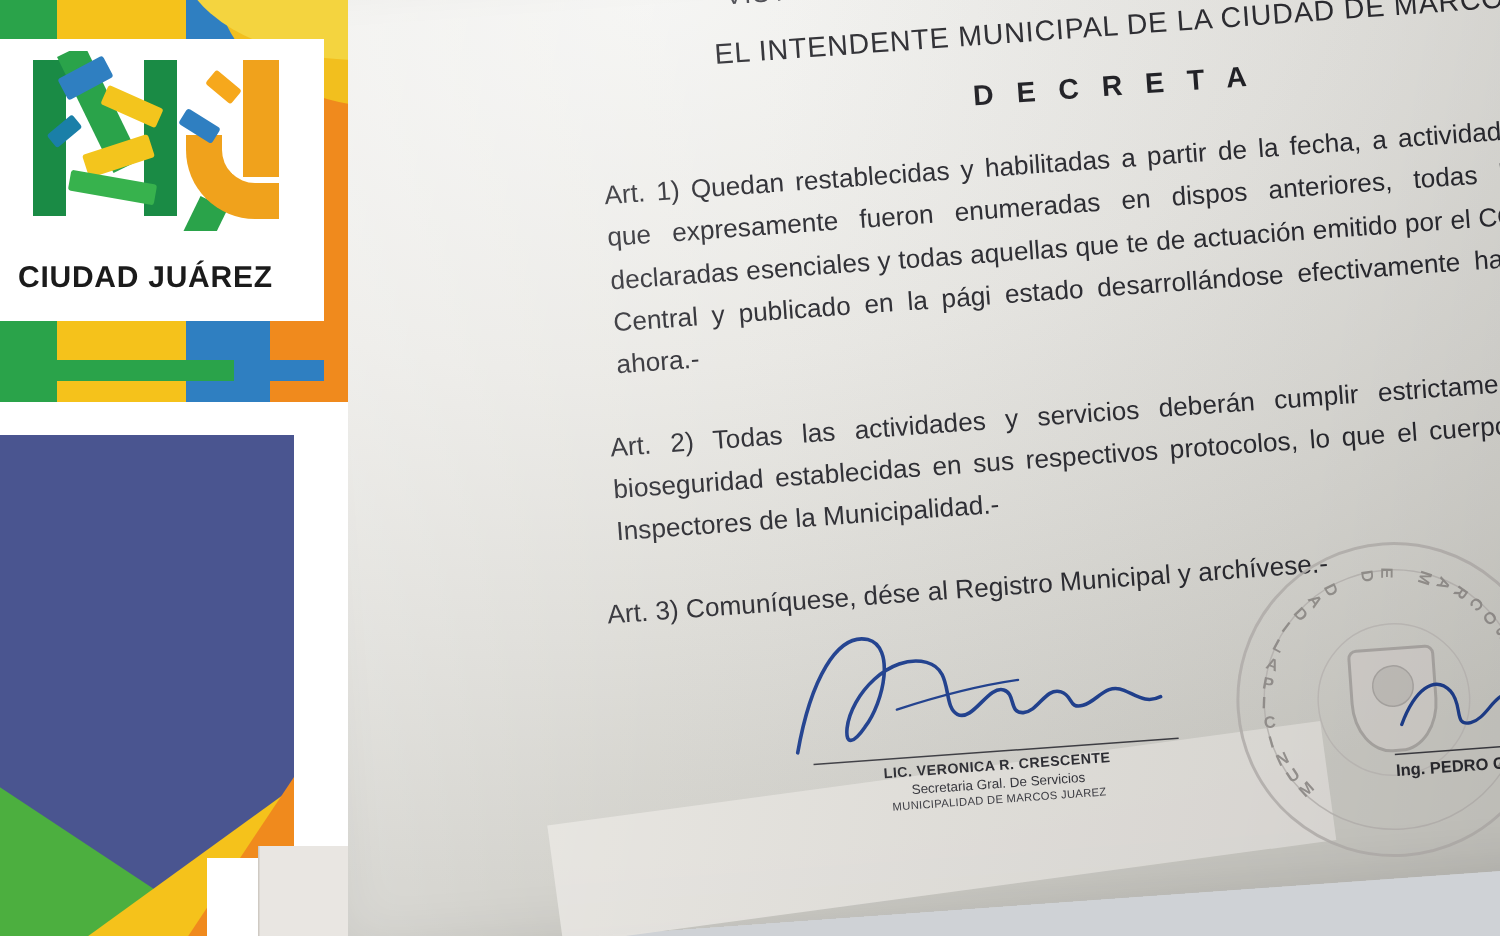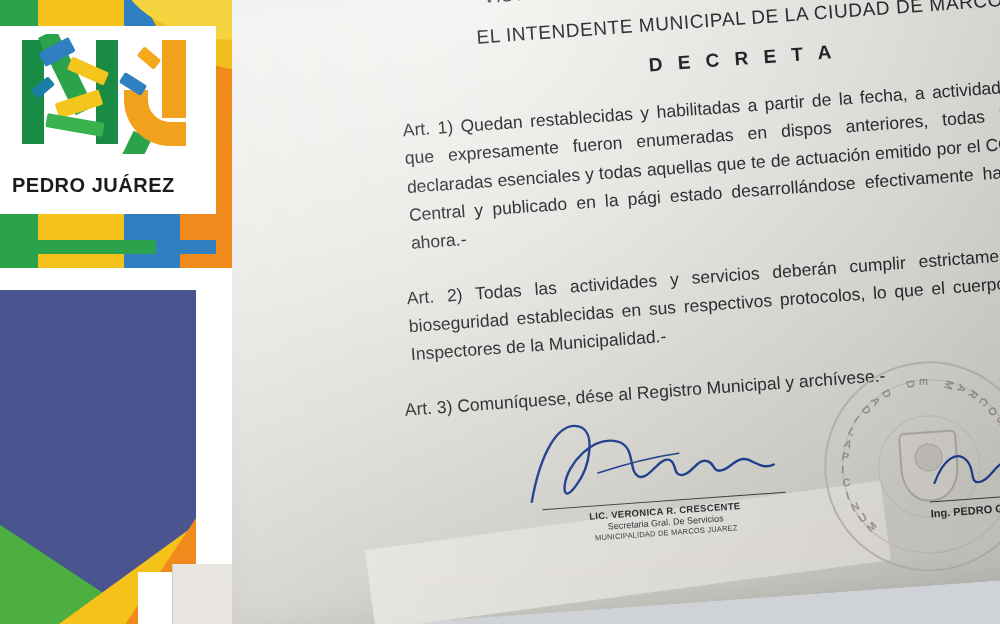--- a/index.html
+++ b/index.html
@@ -489,21 +489,21 @@
         <div class="j-stem"></div>
         <div class="j-hook"></div>
         <div class="fleck teal1"></div>
         <div class="fleck blue1"></div>
         <div class="fleck blue2"></div>
         <div class="fleck yellow1"></div>
         <div class="fleck yellow2"></div>
         <div class="fleck green1"></div>
         <div class="fleck orange1"></div>
       </div>
-      <div class="logo-word">PEDRO JUÁREZ</div>
+      <div class="logo-word">CIUDAD JUÁREZ</div>
       <div class="logo-underline">
         <div class="seg-blue"></div>
       </div>
     </div>
 
     <div class="lp-bottom">
       <div class="navy"></div>
       <div class="green-wedge"></div>
       <div class="yellow-wedge"></div>
       <div class="orange-wedge"></div>

